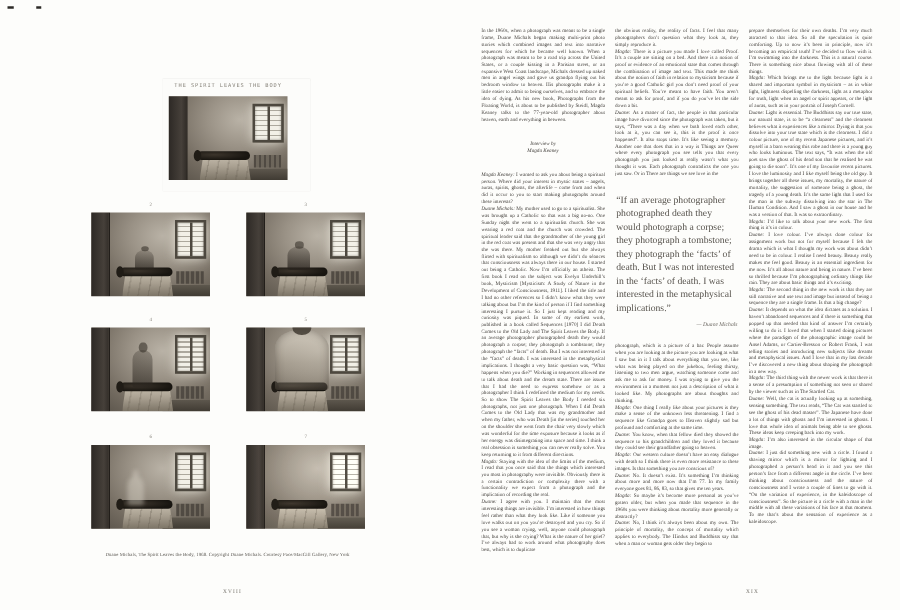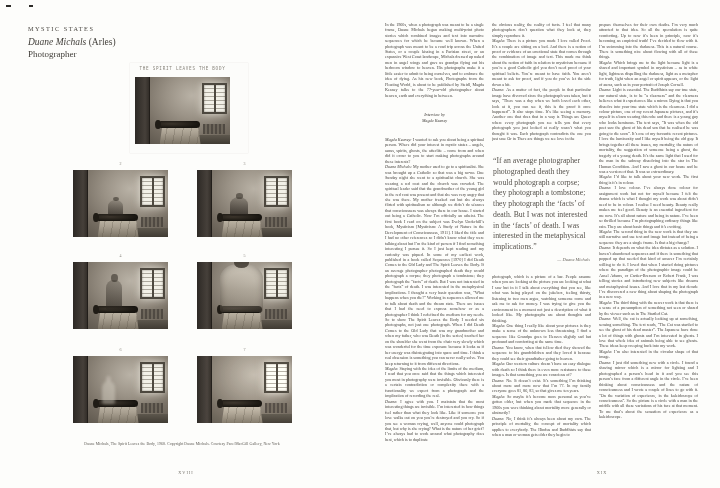--- a/index.html
+++ b/index.html
@@ -121,27 +121,20 @@
 </head>
 <body>
 
 <div class="spread">
 
   <div class="artifact" style="left:6px;top:5px;width:5px;height:2px;"></div>
   <div class="artifact" style="left:29px;top:5px;width:4px;height:2px;"></div>
 
   <section class="page left">
 
-    <header class="masthead">
-      <div class="masthead-inner">
-        <div class="eyebrow">MYSTIC STATES</div>
-        <div class="feature-title"><i>Duane Michals</i><span> (Arles)</span></div>
-        <div class="feature-subtitle">Photographer</div>
-      </div>
-    </header>
 
     <figure class="print print-1">
       <div class="hand-wrap">
         <div class="hand">THE SPIRIT LEAVES THE BODY</div>
       </div>
       <div class="photo" data-spirit="none">
           <div class="ph-door"></div>
           <div class="ph-window"></div>
           <div class="ph-radiator"></div>
           <div class="ph-floor"></div>

